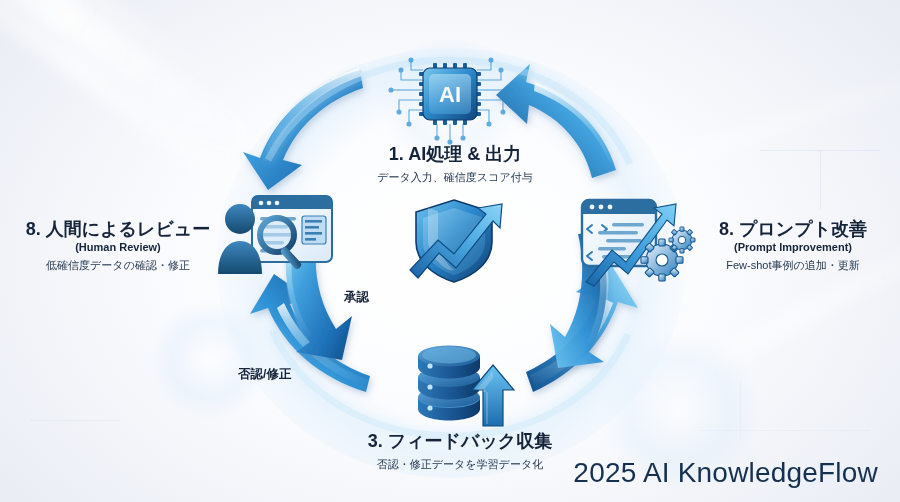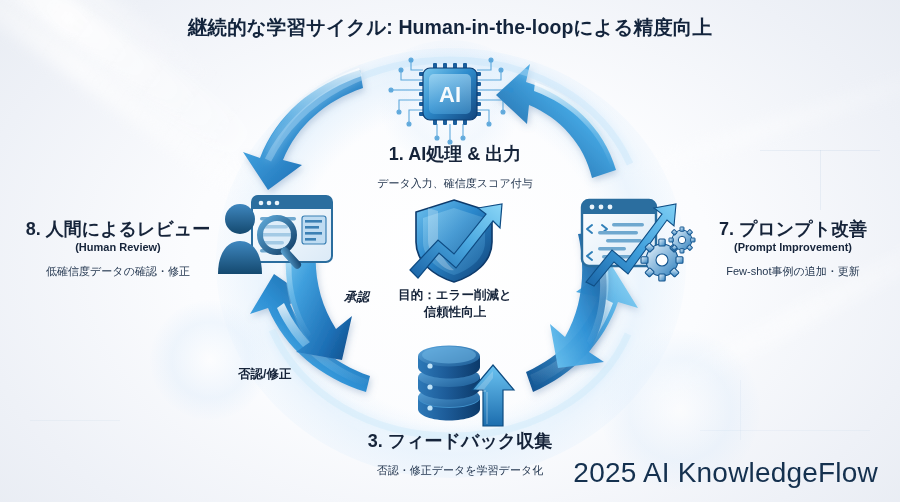--- a/index.html
+++ b/index.html
@@ -95,21 +95,21 @@
   
   #arrows { position: absolute; inset: 0; z-index: 10; pointer-events: none; }
 
   
   .node-icon { position: absolute; z-index: 22; }
 
   
   .node-label { position: absolute; z-index: 30; text-align: center; color: #16243a; }
   .node-label .l1 { font-size: 18px; font-weight: 700; line-height: 1.25; white-space: nowrap; }
   .node-label .l2 { font-size: 11px; font-weight: 700; line-height: 1.25; white-space: nowrap; }
-  .node-label .l3 { font-size: 11px; font-weight: 400; line-height: 1.35; color: #243750; white-space: nowrap; margin-top: 10px; }
+  .node-label .l3 { font-size: 11px; font-weight: 400; line-height: 1.35; color: #243750; white-space: nowrap; margin-top: 4px; }
 
   #label-ai       { left: 305px; top: 143px; width: 300px; }
   #label-review   { left: 8px;   top: 218px; width: 220px; }
   #label-prompt   { left: 688px; top: 218px; width: 210px; }
   #label-feedback { left: 330px; top: 430px; width: 260px; }
 
   
   #center-text {
     position: absolute;
     left: 370px; top: 287px;
@@ -125,21 +125,21 @@
 
   
   .edge-label {
     position: absolute;
     z-index: 30;
     font-size: 12.5px;
     font-weight: 700;
     color: #16243a;
     white-space: nowrap;
   }
-  #edge-approve { left: 344px; top: 289px; font-style: italic; }
+  #edge-approve { left: 344px; top: 289px; }
   #edge-reject  { left: 238px; top: 366px; text-align: center; }
 
   svg { display: block; overflow: visible; }
 </style>
 </head>
 <body>
 
 <div id="stage">
 
   <div class="streak s1"></div>
@@ -153,21 +153,20 @@
   <div class="glowdot" style="left:370px;top:40px;width:160px;height:120px;opacity:.4"></div>
 
   <div class="techline" style="left:760px;top:150px;width:120px;height:1px;opacity:.5"></div>
   <div class="techline" style="left:820px;top:150px;width:1px;height:60px;opacity:.5"></div>
   <div class="techline" style="left:30px;top:420px;width:90px;height:1px;opacity:.35"></div>
   <div class="techline" style="left:700px;top:430px;width:170px;height:1px;opacity:.3"></div>
   <div class="techline" style="left:740px;top:380px;width:1px;height:60px;opacity:.3"></div>
 
   <div id="ring-halo"></div>
 
-  <div id="title">継続的な学習サイクル: Human-in-the-loopによる精度向上</div>
 
   <svg id="arrows" width="900" height="502" viewBox="0 0 900 502" xmlns="http://www.w3.org/2000/svg">
     <defs>
       <linearGradient id="gA" x1="0" y1="0" x2="1" y2="1">
         <stop offset="0%" stop-color="#8ad3f5"></stop>
         <stop offset="35%" stop-color="#3f9fdd"></stop>
         <stop offset="75%" stop-color="#1d6fb5"></stop>
         <stop offset="100%" stop-color="#0f4c87"></stop>
       </linearGradient>
       <linearGradient id="gB" x1="1" y1="0" x2="0" y2="1">
@@ -478,21 +477,21 @@
             <rect x="-21" y="-3.2" width="7" height="6.4" rx="1" transform="rotate(45)"></rect>
             <rect x="14" y="-3.2" width="7" height="6.4" rx="1" transform="rotate(45)"></rect>
           </g>
         </g>
         <circle cx="0" cy="0" r="6" fill="#ffffff" stroke="#15568f" stroke-width="1.6"></circle>
       </g>
     </svg>
   </div>
 
   <div class="node-label" id="label-prompt">
-    <div class="l1">7. プロンプト改善</div>
+    <div class="l1">8. プロンプト改善</div>
     <div class="l2">(Prompt Improvement)</div>
     <div class="l3">Few-shot事例の追加・更新</div>
   </div>
 
   <div class="node-icon" style="left:404px; top:196px; width:104px; height:88px;">
     <svg width="104" height="88" viewBox="0 0 104 88" xmlns="http://www.w3.org/2000/svg">
       <defs>
         <linearGradient id="shG" x1="0" y1="0" x2="1" y2="1">
           <stop offset="0%" stop-color="#6fc2ef"></stop>
           <stop offset="45%" stop-color="#2a87cb"></stop>
@@ -509,23 +508,19 @@
         </linearGradient>
       </defs>
       <path d="M50,4 L88,16 V46 C88,66 70,80 50,86 C30,80 12,66 12,46 V16 Z" fill="url(#shG)" stroke="#0d3a6b" stroke-width="1.6"></path>
       <path d="M50,12 L81,22 V46 C81,62 66,74 50,79 C34,74 19,62 19,46 V22 Z" fill="url(#shInner)" opacity=".5"></path>
       <path d="M24,12 L34,15 V45 C34,58 44,69 50,74 C44,76 34,68 28,58 C24,51 24,46 24,42 Z" fill="#ffffff" opacity=".25"></path>
 
       <path d="M6,74 L34,44 L50,58 L82,18 L74,12 L98,8 L96,32 L89,25 L52,72 L35,57 L14,82 Z" fill="url(#arrG)" stroke="#0e4b83" stroke-width="1.2"></path>
     </svg>
   </div>
 
-  <div id="center-text">
-    <div>目的：エラー削減と</div>
-    <div>信頼性向上</div>
-  </div>
 
   <div class="edge-label" id="edge-approve">承認</div>
   <div class="edge-label" id="edge-reject">否認/修正</div>
 
   <div id="watermark">2025 AI KnowledgeFlow</div>
 
 </div>
 
 </body></html>

